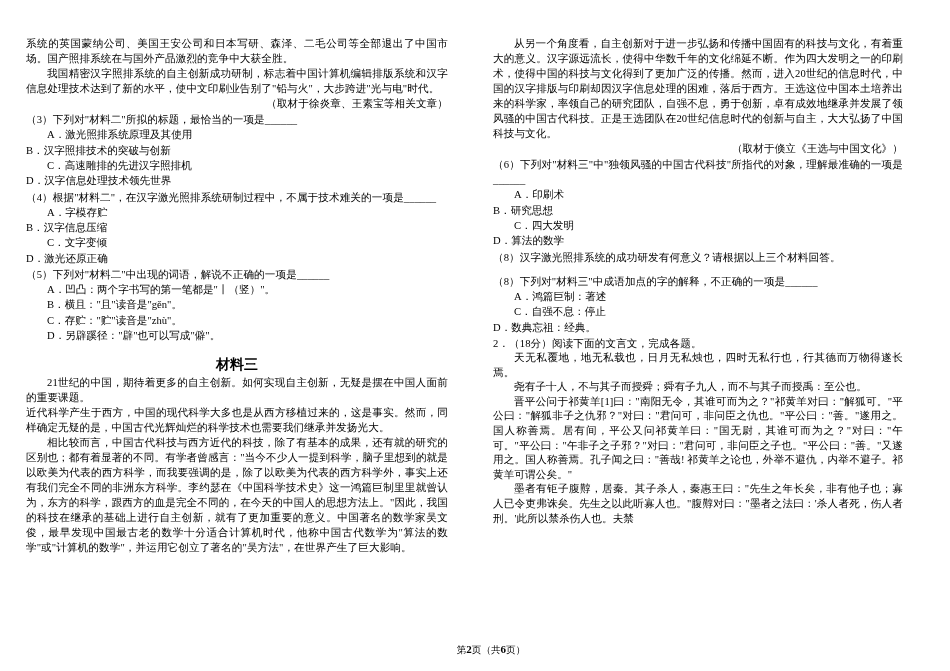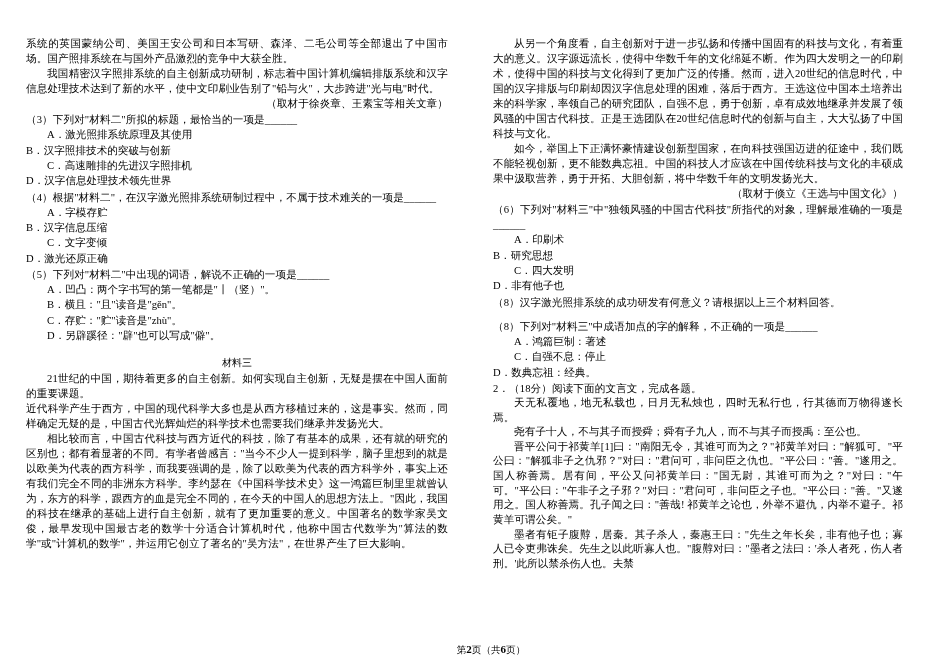--- a/index.html
+++ b/index.html
@@ -52,22 +52,22 @@
     display: flex;
     flex-direction: column;
     font-size: 10.6px;
     line-height: 1.45;
   }
   .opt-a { width: 48%; text-indent: 21px; }
   .opt-b { width: 52%; }
   .opt-full { text-indent: 21px; font-size: 10.6px; line-height: 1.45; }
   .secthead {
     text-align: center;
-    font-size: 10px;
-    font-weight: normal;
+    font-size: 14px;
+    font-weight: bold;
     margin: 4px 0 1px 0;
   }
   .spacer4 { height: 8px; }
   .footer {
     position: absolute;
     left: 0;
     right: 0;
     bottom: 14px;
     text-align: center;
     font-size: 9.6px;
@@ -113,30 +113,29 @@
       <div class="secthead">材料三</div>
       <p class="ind2">21世纪的中国，期待着更多的自主创新。如何实现自主创新，无疑是摆在中国人面前的重要课题。</p>
       <p class="ind0">近代科学产生于西方，中国的现代科学大多也是从西方移植过来的，这是事实。然而，同样确定无疑的是，中国古代光辉灿烂的科学技术也需要我们继承并发扬光大。</p>
       <p class="ind2">相比较而言，中国古代科技与西方近代的科技，除了有基本的成果，还有就的研究的区别也；都有着显著的不同。有学者曾感言："当今不少人一提到科学，脑子里想到的就是以欧美为代表的西方科学，而我要强调的是，除了以欧美为代表的西方科学外，事实上还有我们完全不同的非洲东方科学。李约瑟在《中国科学技术史》这一鸿篇巨制里里就曾认为，东方的科学，跟西方的血是完全不同的，在今天的中国人的思想方法上。"因此，我国的科技在继承的基础上进行自主创新，就有了更加重要的意义。中国著名的数学家吴文俊，最早发现中国最古老的数学十分适合计算机时代，他称中国古代数学为"算法的数学"或"计算机的数学"，并运用它创立了著名的"吴方法"，在世界产生了巨大影响。</p>
     </div>
 
     <div class="divider"></div>
 
     <div class="col col-right">
       <p class="ind2">从另一个角度看，自主创新对于进一步弘扬和传播中国固有的科技与文化，有着重大的意义。汉字源远流长，使得中华数千年的文化绵延不断。作为四大发明之一的印刷术，使得中国的科技与文化得到了更加广泛的传播。然而，进入20世纪的信息时代，中国的汉字排版与印刷却因汉字信息处理的困难，落后于西方。王选这位中国本土培养出来的科学家，率领自己的研究团队，自强不息，勇于创新，卓有成效地继承并发展了领风骚的中国古代科技。正是王选团队在20世纪信息时代的创新与自主，大大弘扬了中国科技与文化。</p>
-      <p class="ind2">如今，举国上下正满怀豪情建设创新型国家，在向科技强国迈进的征途中，我们既不能轻视创新，更不能数典忘祖。中国的科技人才应该在中国传统科技与文化的丰硕成果中汲取营养，勇于开拓、大胆创新，将中华数千年的文明发扬光大。</p>
       <p class="right">（取材于倏立《王选与中国文化》）</p>
       <p class="ind0 qline">（6）下列对"材料三"中"独领风骚的中国古代科技"所指代的对象，理解最准确的一项是______</p>
       <div class="opts">
         <div class="opt-a">A．印刷术</div>
         <div class="opt-b">B．研究思想</div>
       </div>
       <div class="opts">
         <div class="opt-a">C．四大发明</div>
-        <div class="opt-b">D．非有他子也</div>
+        <div class="opt-b">D．算法的数学</div>
       </div>
       <p class="ind0 qline">（8）汉字激光照排系统的成功研发有何意义？请根据以上三个材料回答。</p>
       <div class="spacer4"></div>
       <p class="ind0 qline">（8）下列对"材料三"中成语加点的字的解释，不正确的一项是______</p>
       <div class="opts">
         <div class="opt-a">A．鸿篇巨制：著述</div>
       </div>
       <div class="opts">
         <div class="opt-a">C．自强不息：停止</div>
         <div class="opt-b">D．数典忘祖：经典。</div>

